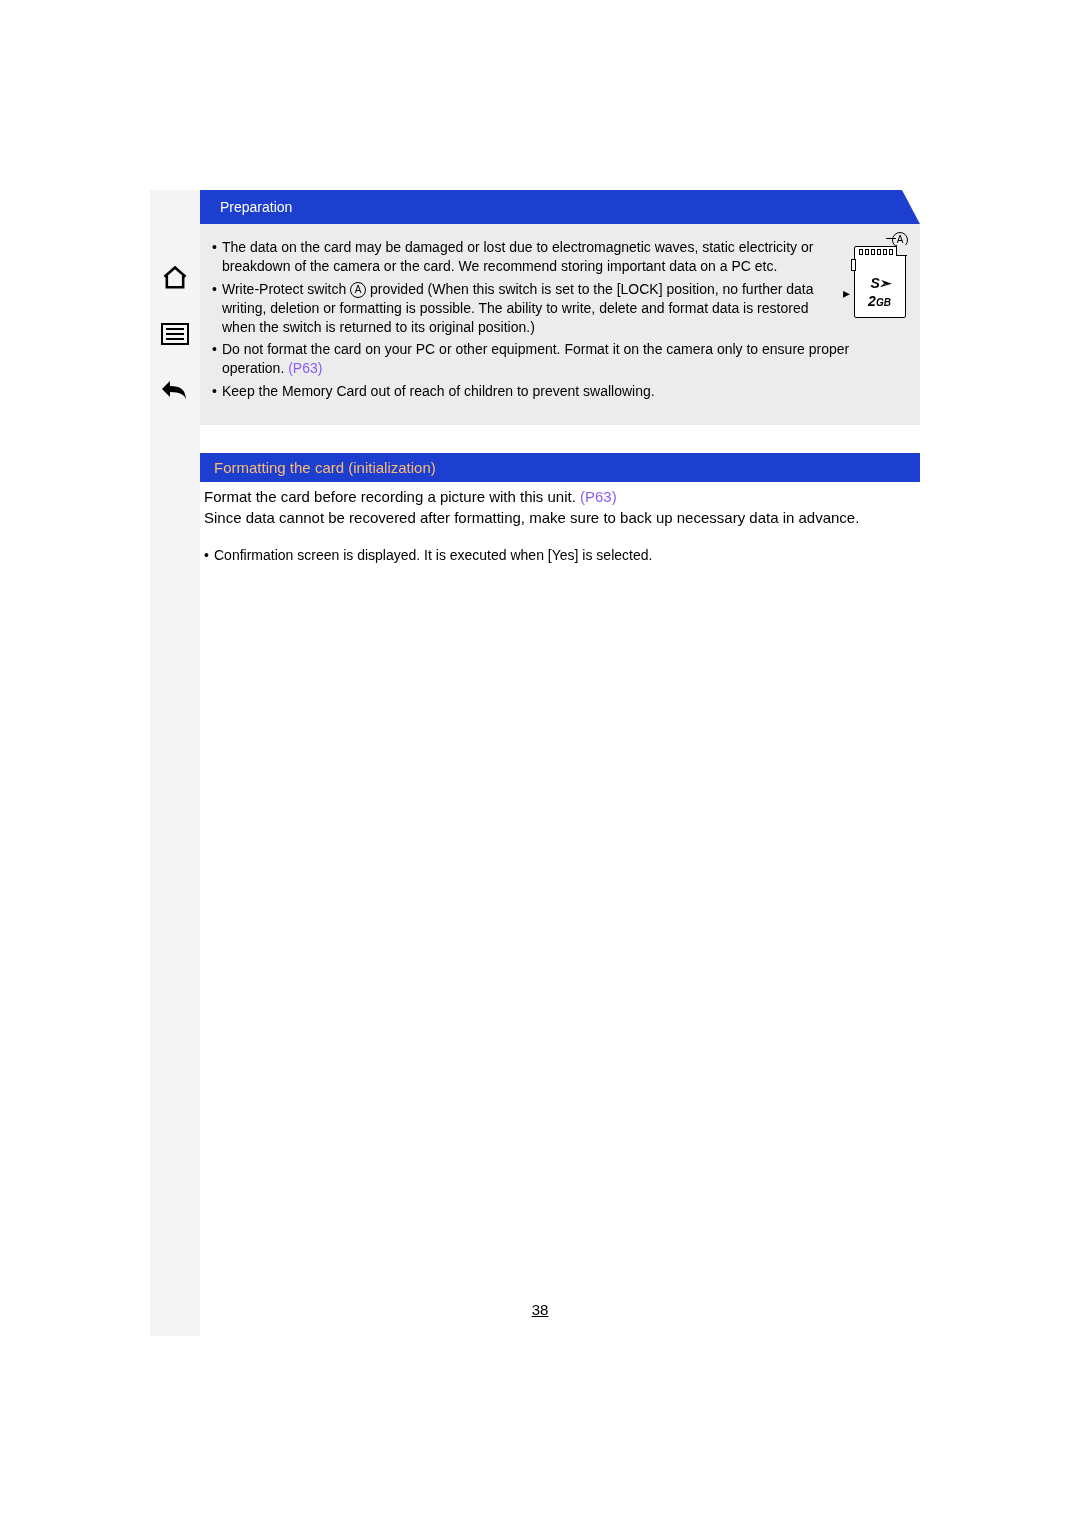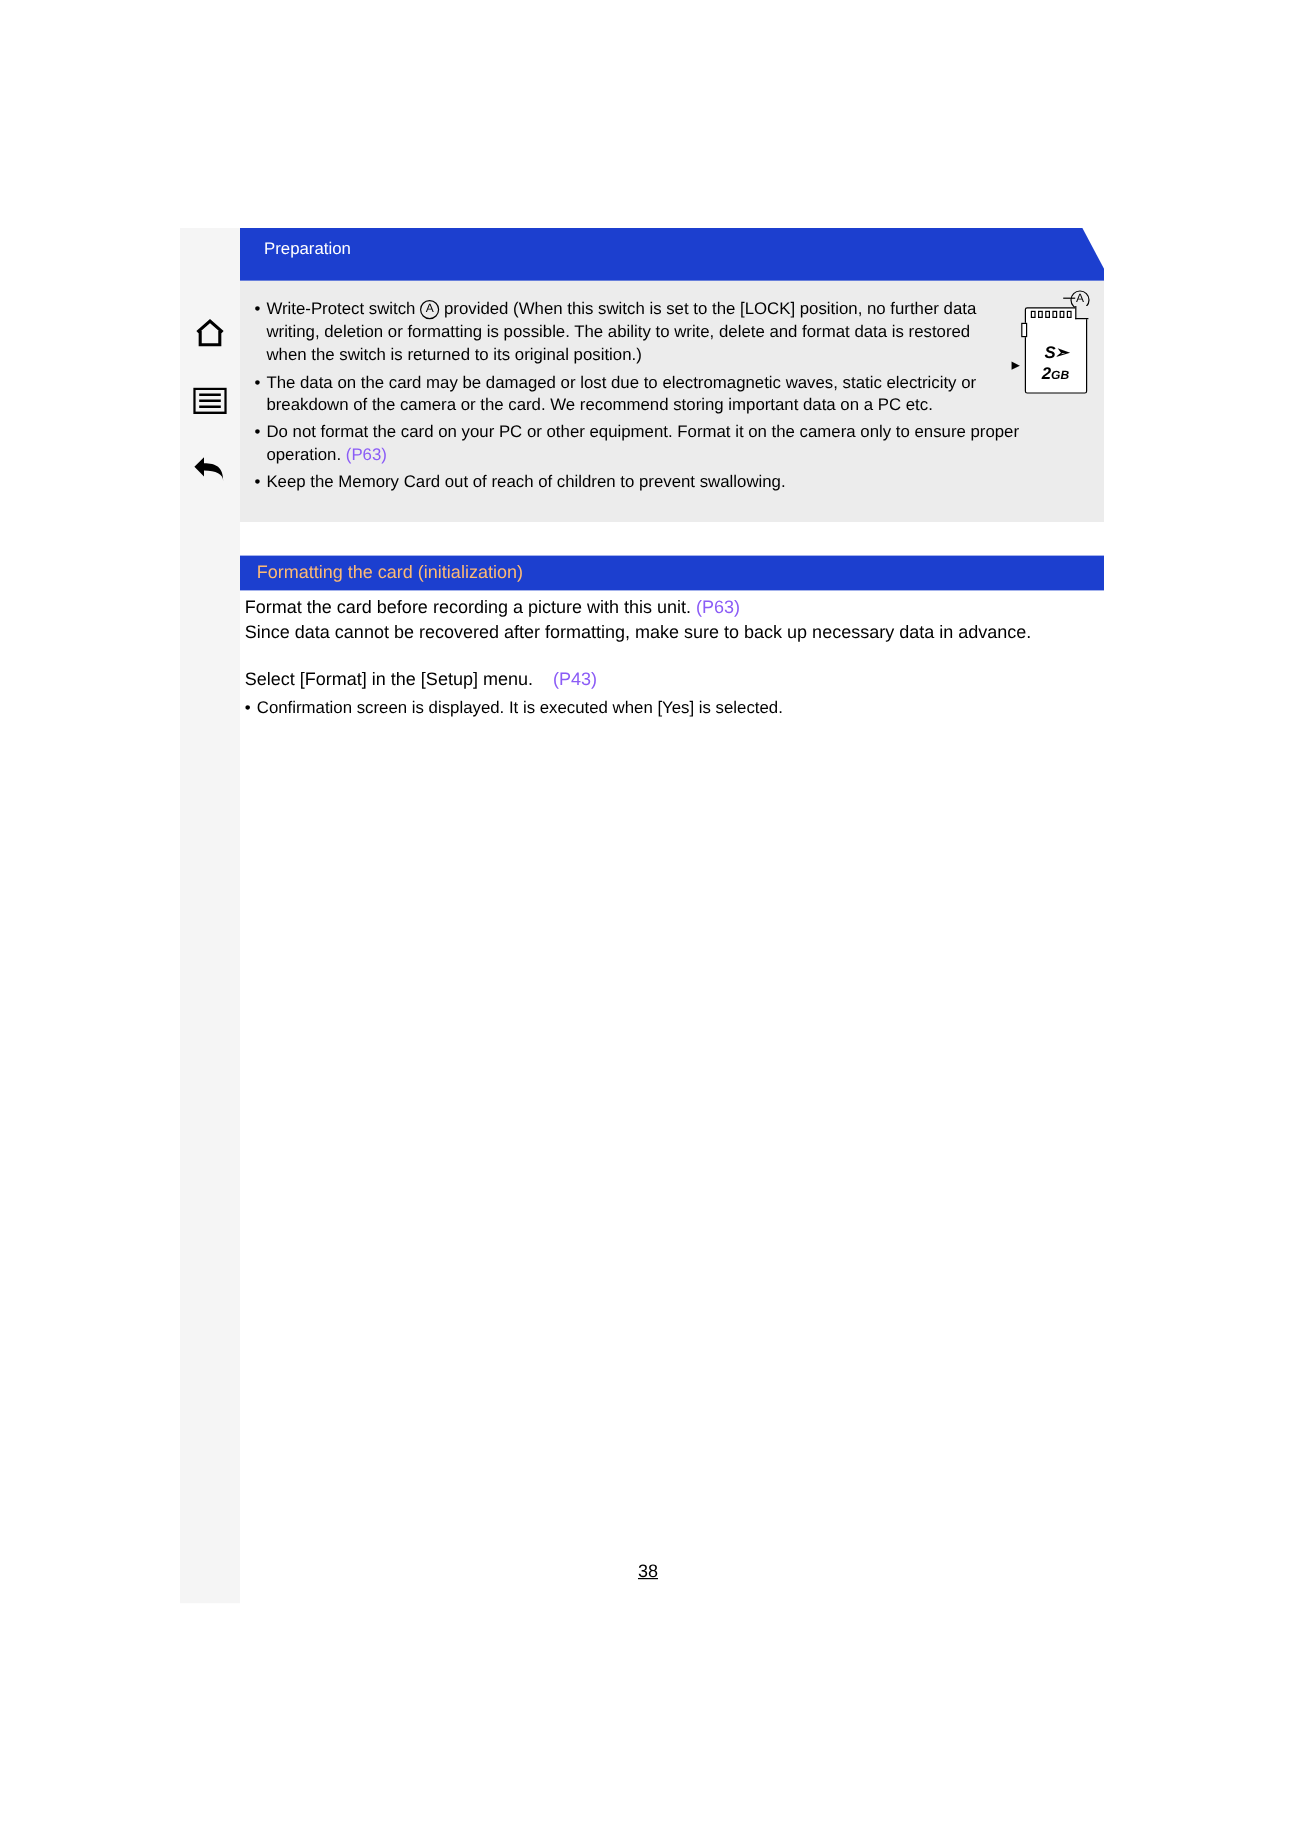--- a/index.html
+++ b/index.html
@@ -36,21 +36,21 @@
   .content-col {
     position: absolute;
     left: 200px;
     right: 160px;
     top: 190px;
     bottom: 190px;
   }
   .header-band {
     position: relative;
     background: #1c3fcf;
-    height: 44px;
+    height: 34px;
     line-height: 34px;
     color: #fff;
     font-size: 14px;
     padding-left: 20px;
     box-sizing: border-box;
   }
   .header-band .corner {
     position: absolute;
     right: 0;
     top: 0;
@@ -272,46 +272,43 @@
             </div>
           <div class="sdcard-lock"></div>
           <div class="sd-logo">S➣</div>
           <div class="sd-cap"><span>2</span><span class="gb">GB</span></div>
           <div class="sd-arrow">▸</div>
         </div>
       </div>
 
       <ul class="bullets">
         <li class="narrow-bullets">
-          <span>Write-Protect switch </span><span class="circ-a">A</span><span> provided (When this switch is set to the [LOCK] position, no further data writing, deletion or formatting is possible. The ability to write, delete and format data is restored when the switch is returned to its original position.)</span>
+          <span>The data on the card may be damaged or lost due to electromagnetic waves, static electricity or breakdown of the camera or the card. We recommend storing important data on a PC etc.</span>
         </li>
         <li class="narrow-bullets">
-          <span>The data on the card may be damaged or lost due to electromagnetic waves, static electricity or breakdown of the camera or the card. We recommend storing important data on a PC etc.</span>
+          <span>Write-Protect switch </span><span class="circ-a">A</span><span> provided (When this switch is set to the [LOCK] position, no further data writing, deletion or formatting is possible. The ability to write, delete and format data is restored when the switch is returned to its original position.)</span>
         </li>
         <li>
           <span>Do not format the card on your PC or other equipment. Format it on the camera only to ensure proper operation. </span><span class="link">(P63)</span>
         </li>
         <li>
           <span>Keep the Memory Card out of reach of children to prevent swallowing.</span>
         </li>
       </ul>
     </div>
 
     <div class="section-bar">
       <span>Formatting the card (initialization)</span>
     </div>
 
     <div class="body-text">
       <p>
         <span>Format the card before recording a picture with this unit. </span><span class="link">(P63)</span><br>
         <span>Since data cannot be recovered after formatting, make sure to back up necessary data in advance.</span>
       </p>
-      <p style="margin-bottom:2px;">
-        <span>Select [Format] in the [Setup] menu.</span>&nbsp;&nbsp;&nbsp;&nbsp;<span class="link">(P43)</span>
-      </p>
       <div class="sub-bullet">
         <span>Confirmation screen is displayed. It is executed when [Yes] is selected.</span>
       </div>
     </div>
 
   </div>
 
   <div class="page-num">38</div>
 
 </div>

